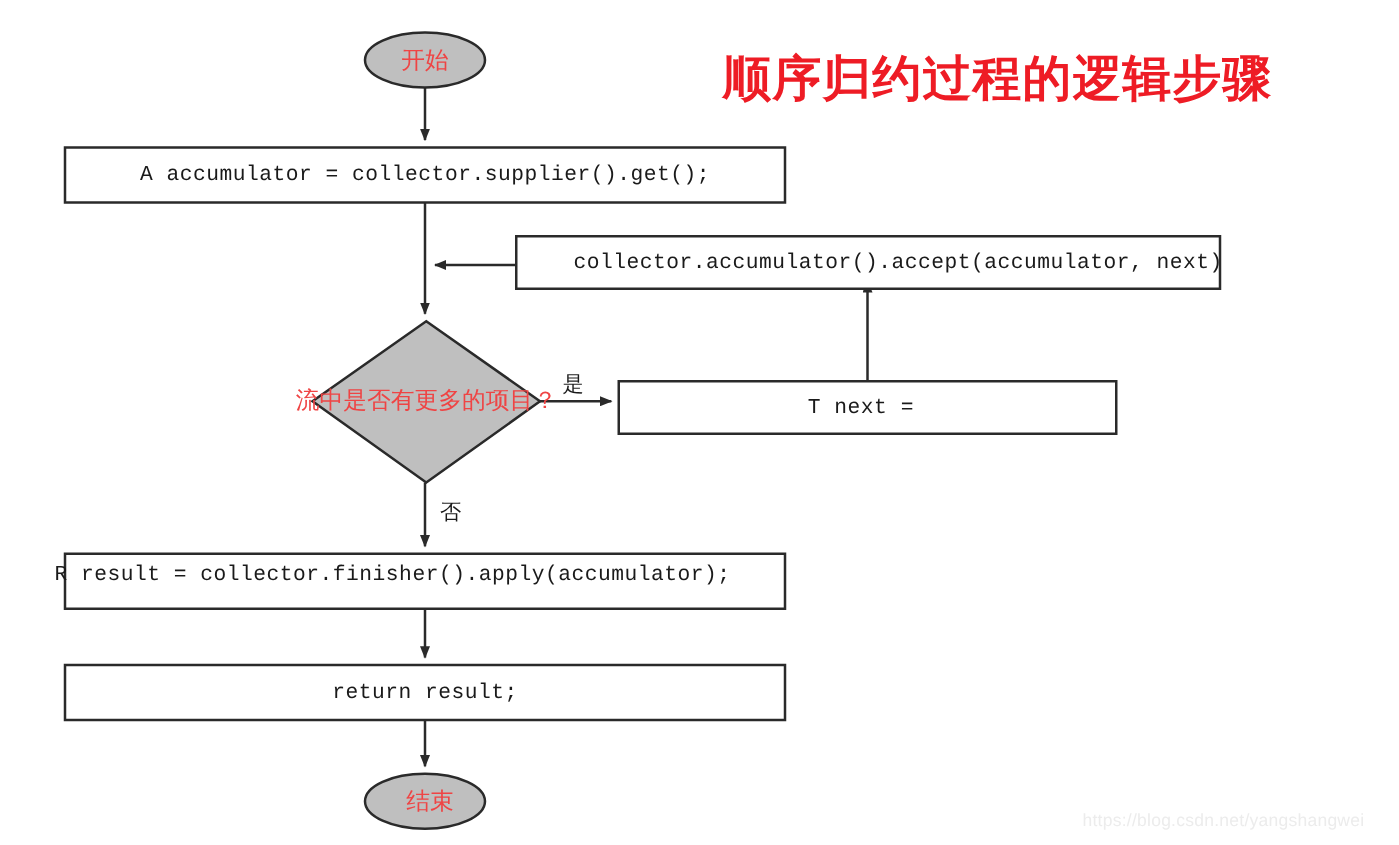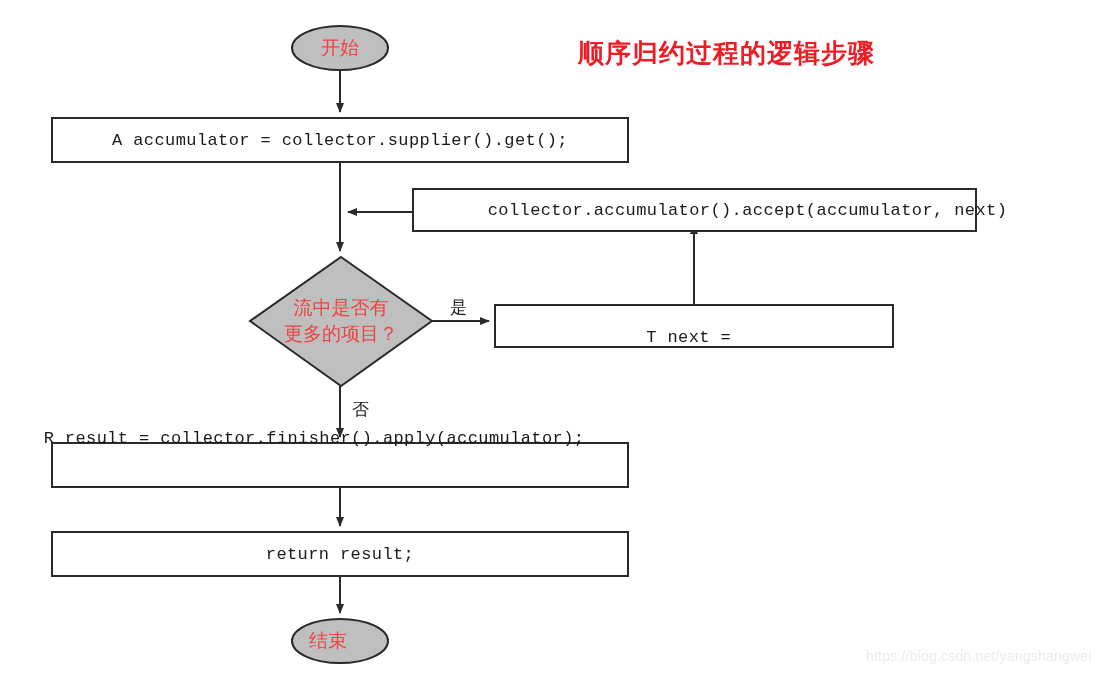--- a/index.html
+++ b/index.html
@@ -19,21 +19,21 @@
     left: 0;
     top: 0;
     width: 1119px;
     height: 676px;
   }
   .title-text {
     position: absolute;
     left: 578px;
     top: 36px;
     font-family: "Liberation Sans", sans-serif;
-    font-size: 26px;
+    font-size: 39px;
     font-weight: 700;
     color: #ee1c25;
     letter-spacing: 1px;
     white-space: nowrap;
   }
   .watermark {
     position: absolute;
     left: 866px;
     top: 648px;
     font-family: "Liberation Sans", sans-serif;
@@ -136,36 +136,36 @@
 
   <ellipse cx="340" cy="641" rx="48" ry="22" fill="#bfbfbf" stroke="#2a2a2a" stroke-width="2"></ellipse>
 </svg>
 
 <div class="title-text">顺序归约过程的逻辑步骤</div>
 
 <div class="node-label cjk" style="left:292px; top:26px; width:96px; height:44px;">开始</div>
 
 <div class="node-label mono" style="left:52px; top:118px; width:576px; height:44px;">A accumulator = collector.supplier().get();</div>
 
-<div class="node-label mono" style="left:434px; top:189px; width:627px; height:42px;">collector.accumulator().accept(accumulator, next)</div>
+<div class="node-label mono" style="left:405px; top:189px; width:627px; height:42px;">collector.accumulator().accept(accumulator, next)</div>
 
-<div class="node-label cjk diamond-label" style="left:256px; top:288px; width:170px; height:66px; flex-direction:column;">
+<div class="node-label cjk diamond-label" style="left:256px; top:288px; width:170px; height:66px; ">
   <span>流中是否有</span>
   <span>更多的项目？</span>
 </div>
 
-<div class="node-label" style="left:495px; top:305px; width:398px; height:42px;align-items:flex-end;">
+<div class="node-label" style="left:495px; top:305px; width:398px; height:42px;">
   <span class="mixed-line">
     <span class="mono">T next</span><span class="mono"> = </span>
   </span>
 </div>
 
-<div class="node-label mono" style="left:52px; top:416px; width:524px; height:44px;">R result = collector.finisher().apply(accumulator);</div>
+<div class="node-label mono" style="left:52px; top:438px; width:524px; height:44px;">R result = collector.finisher().apply(accumulator);</div>
 
 <div class="node-label mono" style="left:52px; top:532px; width:576px; height:44px;border-radius:18px;">return result;</div>
 
-<div class="node-label cjk" style="left:280px; top:619px; width:96px; height:44px;">结束</div>
+<div class="node-label cjk" style="left:296px; top:619px; width:96px; height:44px;">结束</div>
 
 <div class="edge-label" style="left:450px; top:296px;">是</div>
 
 <div class="edge-label" style="left:352px; top:398px;">否</div>
 
 <div class="watermark">https://blog.csdn.net/yangshangwei</div>
 
 </body></html>

